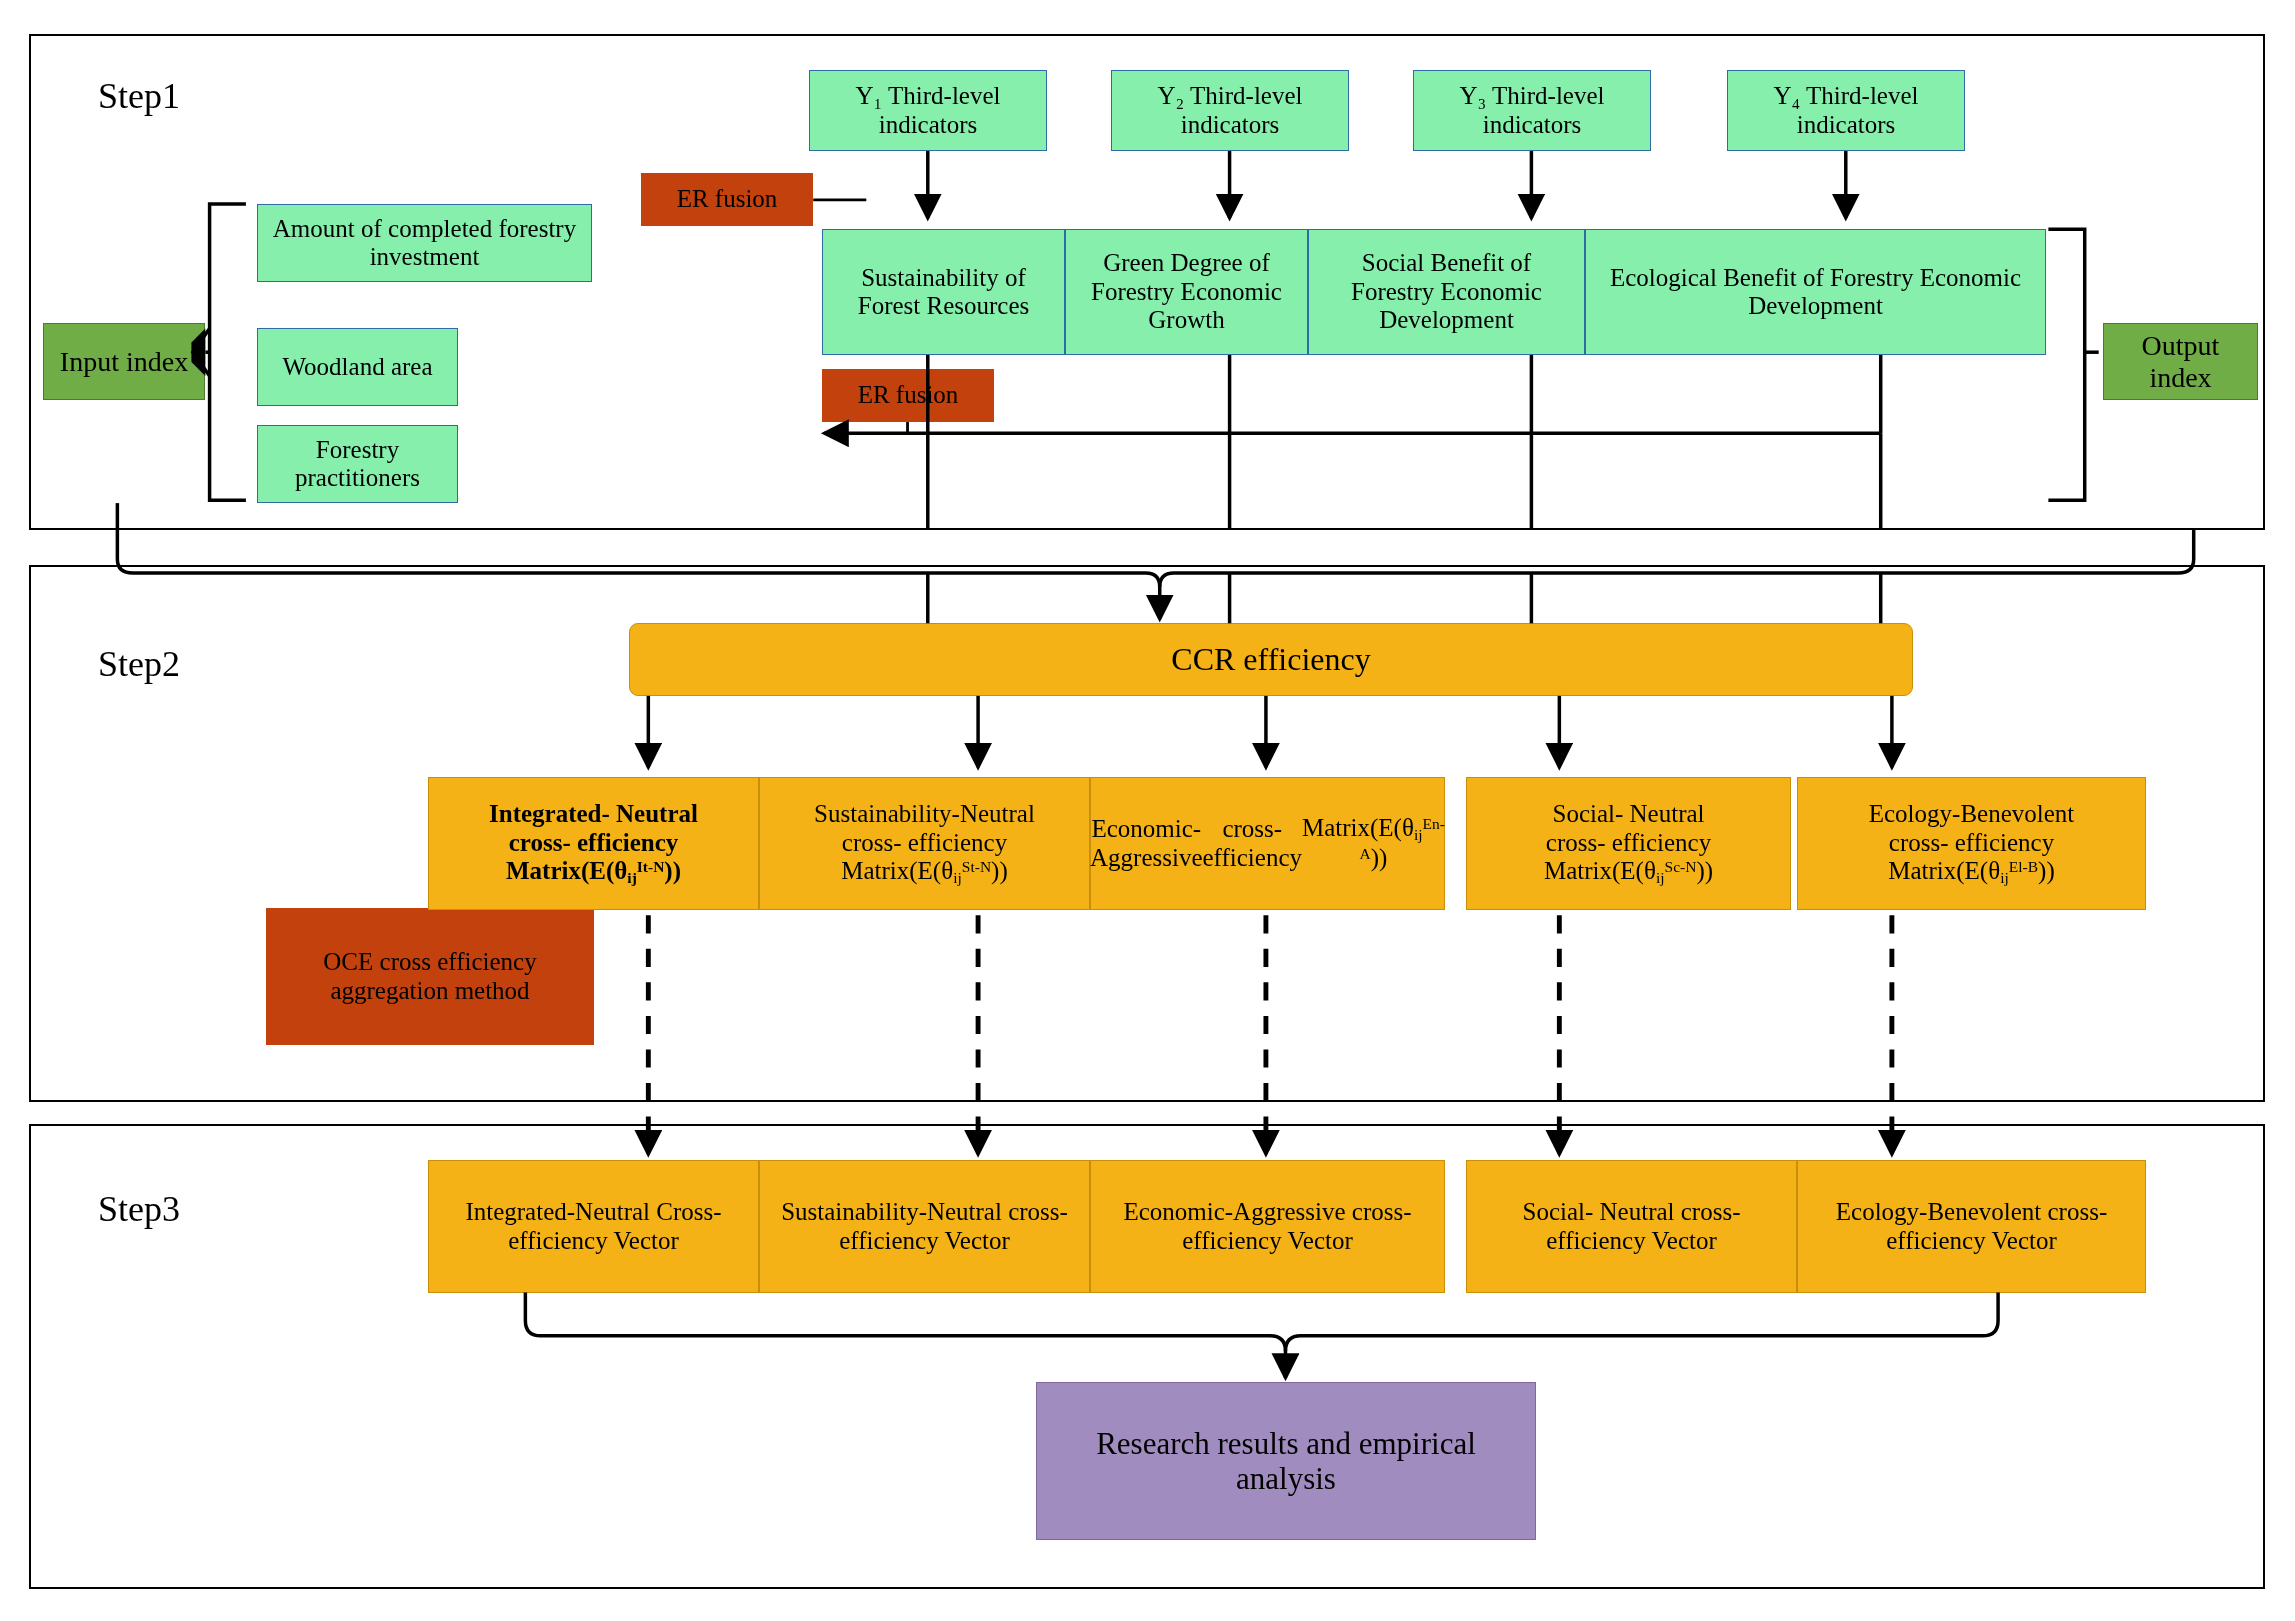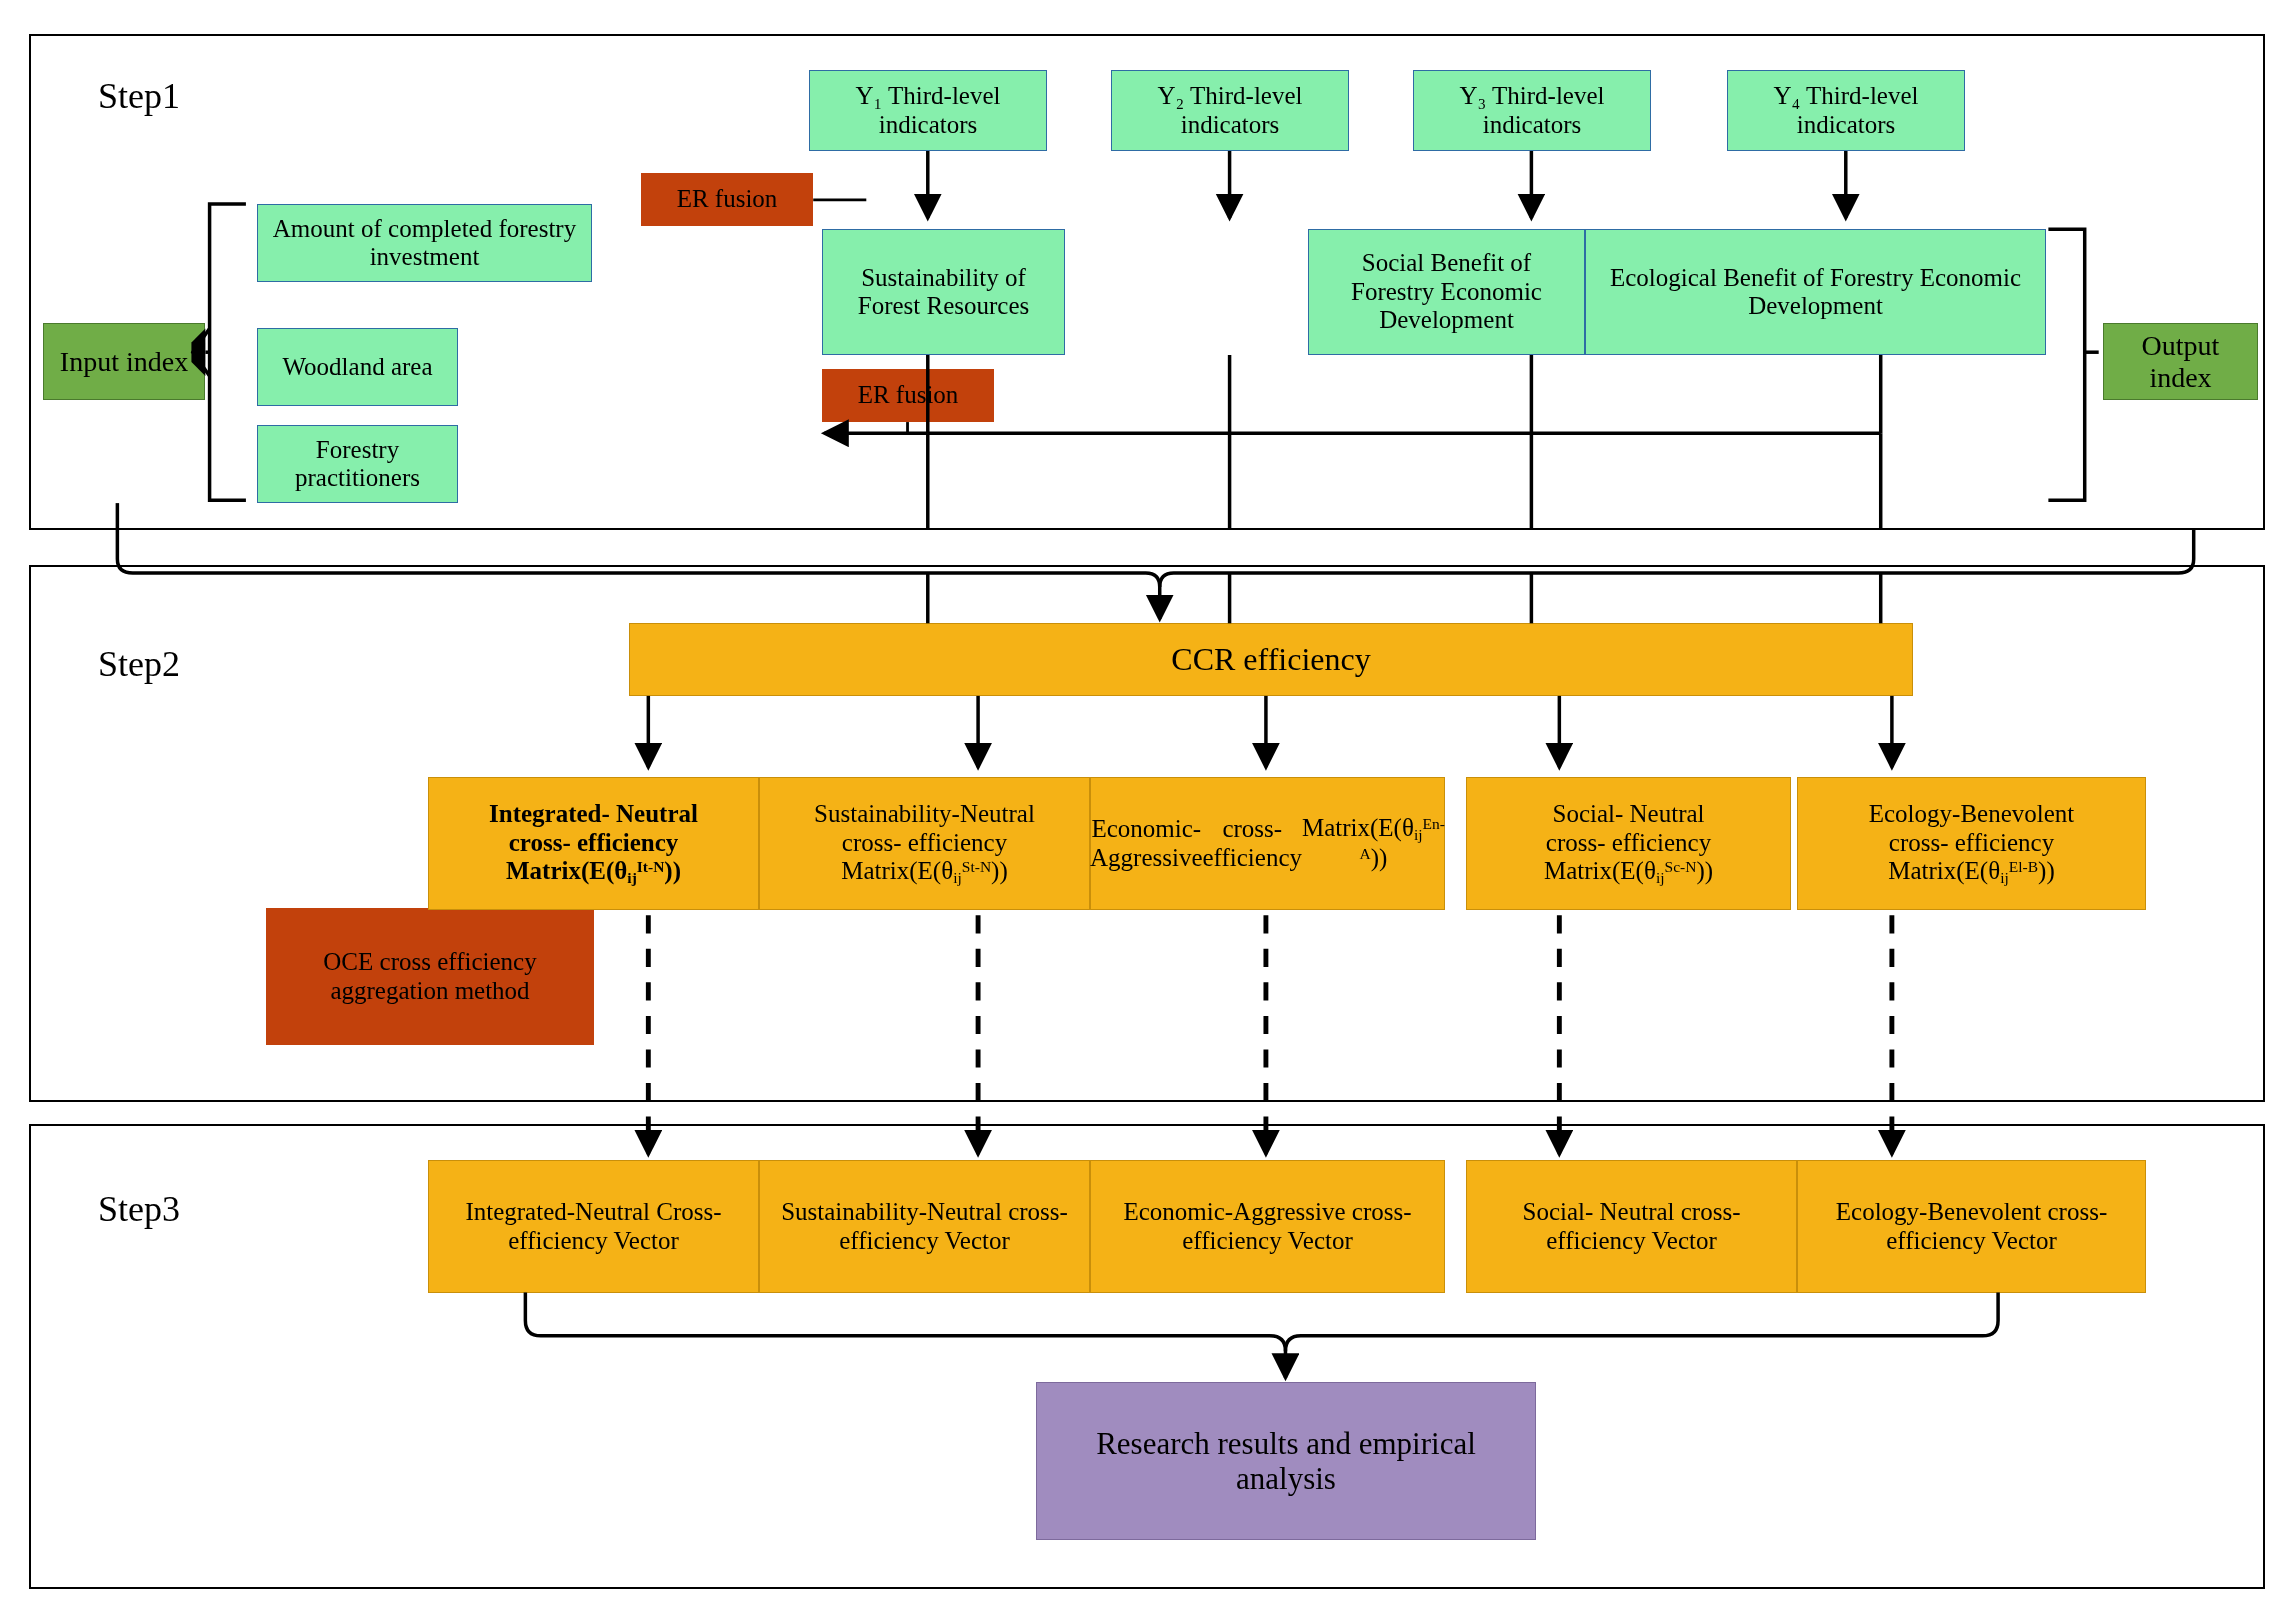--- a/index.html
+++ b/index.html
@@ -92,35 +92,36 @@
   <div class="step-label" style="left:98px; top:75px;">Step1</div>
   <div class="step-label" style="left:98px; top:643px;">Step2</div>
   <div class="step-label" style="left:98px; top:1188px;">Step3</div>
 
   <div class="box blue" style="left:809px; top:70px; width:238px; height:81px; padding:0 9.8px;">Y₁ Third-level indicators</div>
   <div class="box blue" style="left:1111px; top:70px; width:238px; height:81px; padding:0 9.8px;">Y₂ Third-level indicators</div>
   <div class="box blue" style="left:1413px; top:70px; width:238px; height:81px; padding:0 9.8px;">Y₃ Third-level indicators</div>
   <div class="box blue" style="left:1727px; top:70px; width:238px; height:81px; padding:0 9.8px;">Y₄ Third-level indicators</div>
 
   <div class="box blue" style="left:822px; top:229px; width:243px; height:126px; padding:0 11.2px;">Sustainability of Forest Resources</div>
+  <div class="box blue" style="left:1065px; top:229px; width:243px; height:126px; padding:0 11.2px;">Green Degree of Forestry Economic Growth</div>
   <div class="box blue" style="left:1308px; top:229px; width:277px; height:126px; padding:0 11.2px;">Social Benefit of Forestry Economic Development</div>
   <div class="box blue" style="left:1585px; top:229px; width:461px; height:126px; padding:0 11.2px;">Ecological Benefit of Forestry Economic Development</div>
 
   <div class="box blue" style="left:257px; top:204px; width:335px; height:78px; padding:0 11.2px;">Amount of completed forestry investment</div>
   <div class="box blue" style="left:257px; top:328px; width:201px; height:78px; padding:0 11.2px;">Woodland area</div>
   <div class="box blue" style="left:257px; top:425px; width:201px; height:78px; padding:0 11.2px;">Forestry practitioners</div>
 
   <div class="box green" style="left:43px; top:323px; width:162px; height:77px; padding:0 7px;">Input index</div>
   <div class="box green" style="left:2103px; top:323px; width:155px; height:77px; padding:0 7px;">Output index</div>
 
   <div class="box peach" style="left:641px; top:173px; width:172px; height:53px;">ER fusion</div>
   <div class="box peach" style="left:822px; top:369px; width:172px; height:53px;">ER fusion</div>
 
 
-  <div class="box orange" style="left:629px; top:623px; width:1284px; height:73px; font-size:32px;">CCR efficiency</div>
+  <div class="box orange" style="left:629px; top:623px; width:1284px; height:73px; font-size:32px;border-radius:9px;">CCR efficiency</div>
 
   <div class="box peach" style="left:266px; top:908px; width:328px; height:137px; padding:0 17px;">OCE cross efficiency aggregation method</div>
 
   <div class="box orange bold" style="left:428px; top:777px; width:331px; height:133px; flex-direction:column;">
     <div>Integrated- Neutral</div>
     <div>cross- efficiency</div>
     <div><span>Matrix(E(θ</span><sub>ij</sub><sup>It-N</sup><span>))</span></div>
   </div>
 
   <div class="box orange" style="left:759px; top:777px; width:331px; height:133px; flex-direction:column;">

